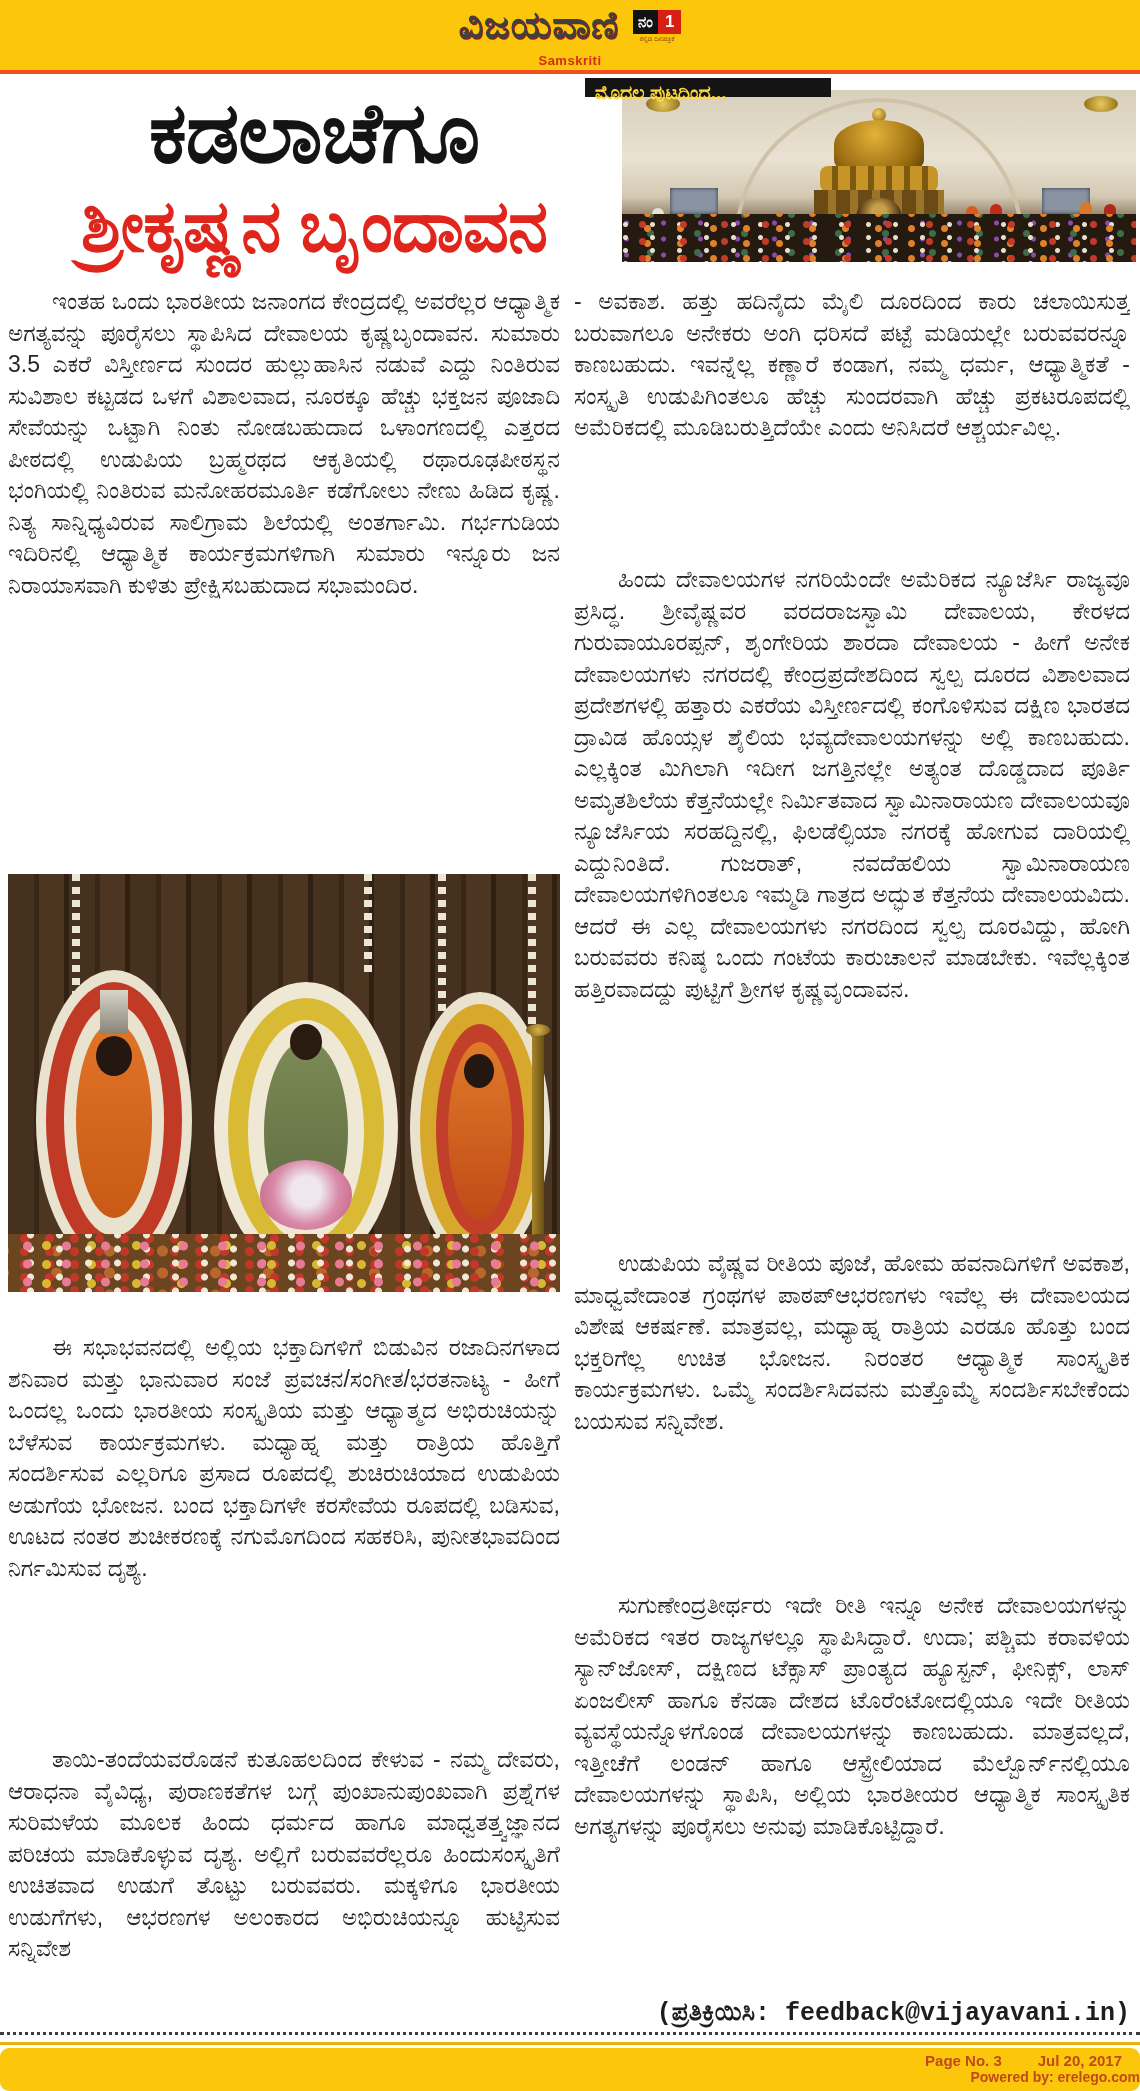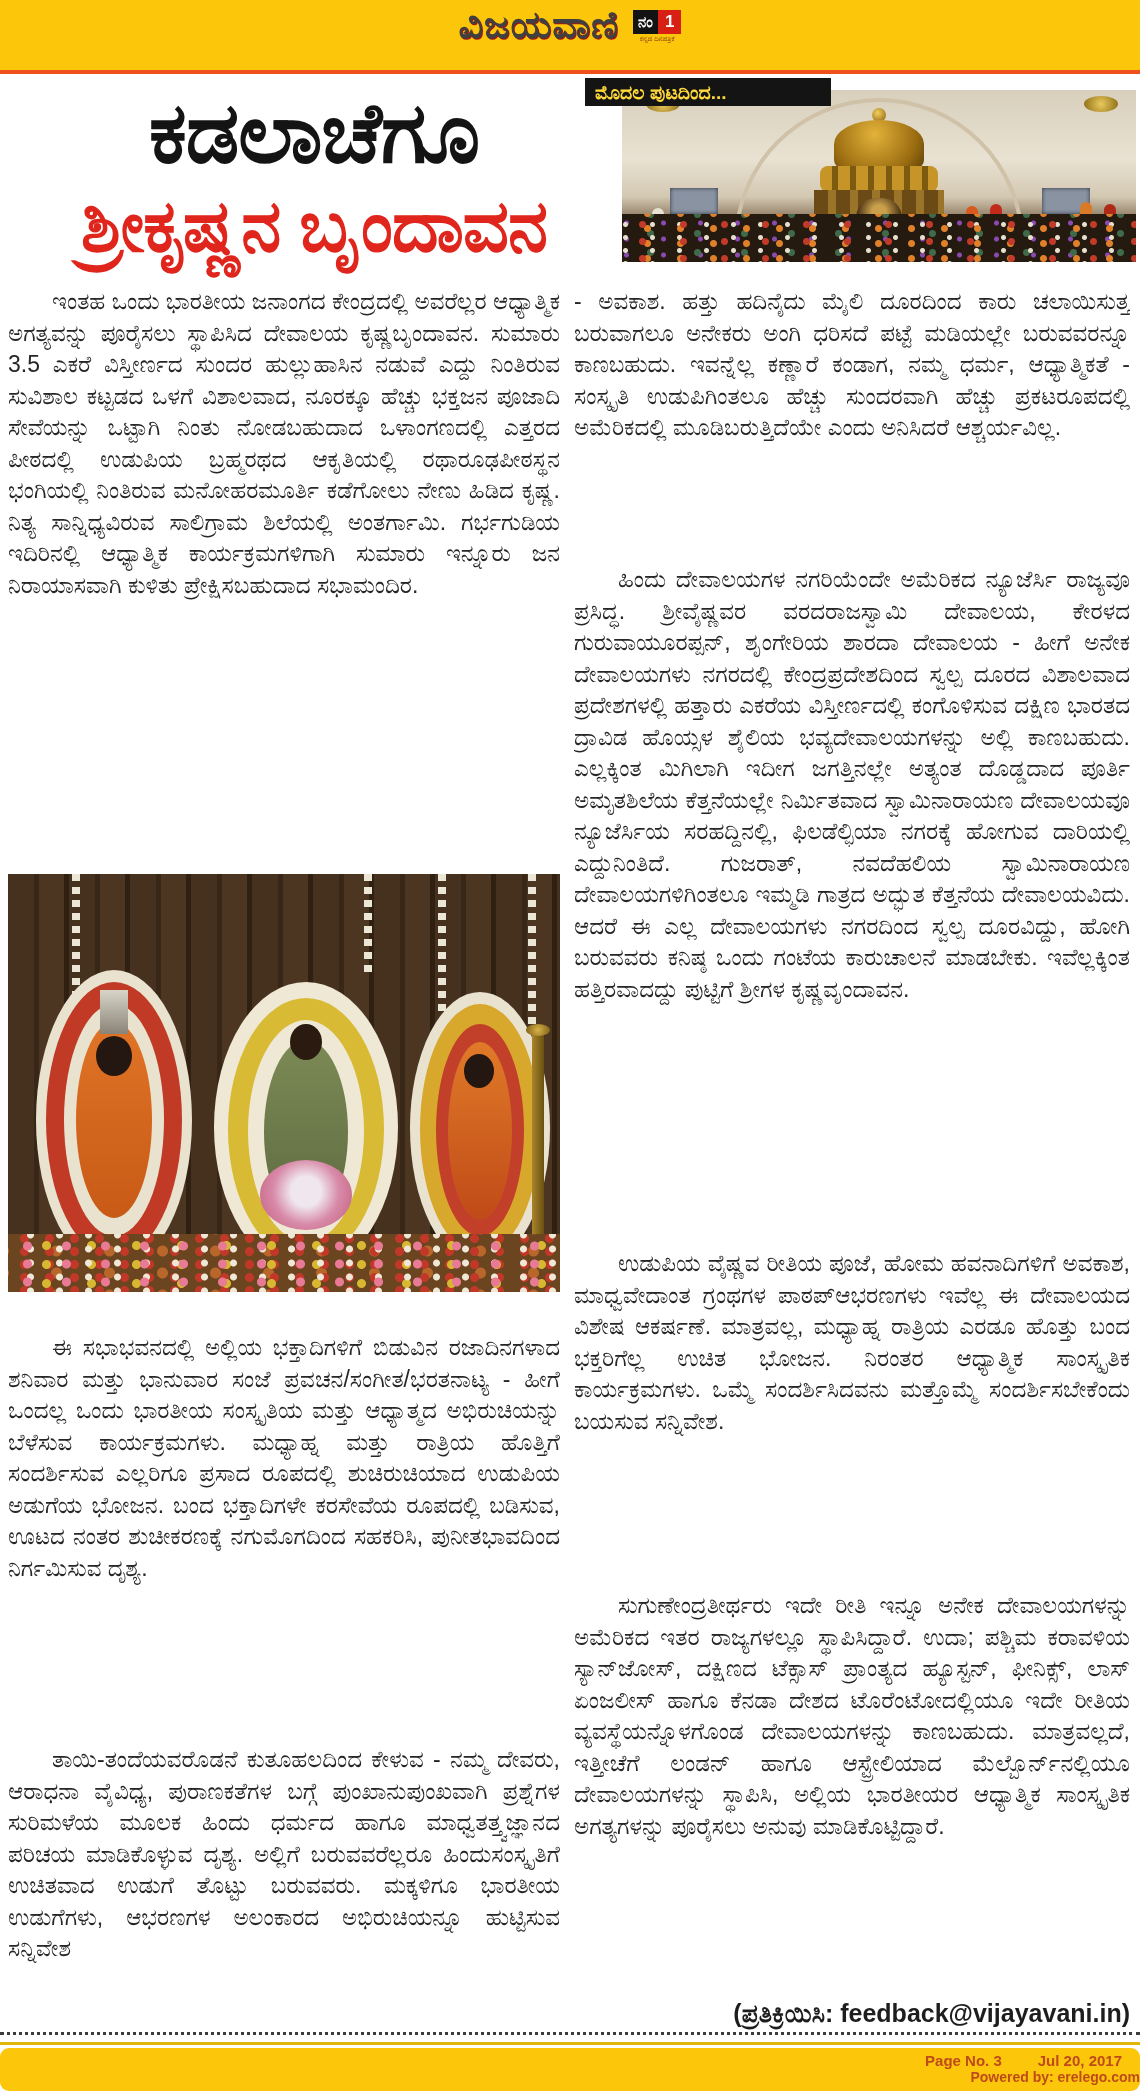--- a/index.html
+++ b/index.html
@@ -16,21 +16,21 @@
   .badge-label{display:inline-block;background:#131313;color:#fff;font-weight:bold;font-size:15px;
                padding:3px 5px;vertical-align:middle;}
   .badge-number{display:inline-block;background:#d81f14;color:#fff;font-weight:bold;font-size:17px;
                 padding:2px 7px;vertical-align:middle;}
   .badge-caption{position:absolute;left:0;top:25px;width:100%;text-align:center;font-size:7px;
                  color:#7a2a10;white-space:nowrap;}
   .section-name{position:absolute;left:0;bottom:2px;width:100%;text-align:center;color:#d8281c;
                 font-size:13px;font-weight:bold;letter-spacing:.5px;}
 
   
-  .fromfront-tag{position:absolute;left:585px;top:78px;width:246px;height:28px;background:#141414;
+  .fromfront-tag{position:absolute;left:585px;top:78px;width:246px;height:19px;background:#141414;
                  color:#ffd83a;font-size:19px;font-weight:bold;line-height:30px;padding-left:10px;
                  box-sizing:border-box;z-index:5;}
   .headline{position:absolute;left:8px;top:82px;width:612px;text-align:center;z-index:2;}
   .headline-line1{font-size:84px;line-height:102px;font-weight:bold;color:#141414;letter-spacing:-1px;}
   .headline-line2{font-size:72px;line-height:84px;font-weight:bold;color:#e0261c;letter-spacing:-1px;
                   white-space:nowrap;}
 
   
   .temple-photo{position:absolute;left:622px;top:90px;width:514px;height:172px;overflow:hidden;
     background:linear-gradient(180deg,#d8cfbc 0%,#e9e2d2 40%,#d3c8b2 62%,#70583e 80%,#2f241a 100%);}
@@ -71,21 +71,21 @@
 
   
   .article{position:absolute;left:8px;top:286px;width:1122px;display:flex;gap:14px;}
   .col{color:#262626;font-size:23px;line-height:31.5px;text-align:justify;}
   .col1{width:552px;} .col2{width:556px;}
   .para{overflow:hidden;margin:0;}
   .indent{text-indent:44px;}
   .c1p1{height:572px;} .c1p2{height:412px;margin-top:40px;} .c1p3{height:288px;}
   .c2p1{height:250px;} .c2p2{height:684px;margin-top:28px;} .c2p3{height:342px;} .c2p4{height:404px;}
   .feedback{margin-top:4px;text-align:right;font-weight:bold;font-size:25px;color:#1d1d1d;
-            white-space:nowrap;}
+            white-space:nowrap;font-family:Liberation Mono, monospace;}
 
   
   .deity-photo{position:relative;width:552px;height:418px;margin-top:16px;overflow:hidden;
     background:repeating-linear-gradient(90deg,#46311e 0 26px,#382717 26px 31px,#4c3622 31px 56px,#2f2012 56px 61px);}
   .d-strand{position:absolute;top:0;width:8px;height:150px;
     background:repeating-linear-gradient(180deg,#ece6d6 0 7px,rgba(0,0,0,0) 7px 13px);}
   .d-strand.s1{left:64px;height:120px;} .d-strand.s2{left:356px;height:100px;}
   .d-strand.s3{left:430px;height:140px;} .d-strand.s4{left:520px;height:160px;}
   .d-oval{position:absolute;border-radius:50%;}
   
@@ -137,20 +137,21 @@
 </style>
 </head>
 <body>
 
 <div class="page">
 
   <div class="masthead">
     <div class="logo-row">
       <span class="logo">ವಿಜಯವಾಣಿ</span><span class="badge"><span class="badge-label">ನಂ</span><span class="badge-number">1</span><span class="badge-caption">ಕನ್ನಡ ದಿನಪತ್ರಿಕೆ</span></span>
     </div>
+    <div class="section-name">Samskriti</div>
   </div>
 
   <div class="fromfront-tag">ಮೊದಲ ಪುಟದಿಂದ...</div>
 
   <div class="headline">
     <div class="headline-line1">ಕಡಲಾಚೆಗೂ</div>
     <div class="headline-line2">ಶ್ರೀಕೃಷ್ಣನ ಬೃಂದಾವನ</div>
   </div>
 
   <div class="temple-photo">

